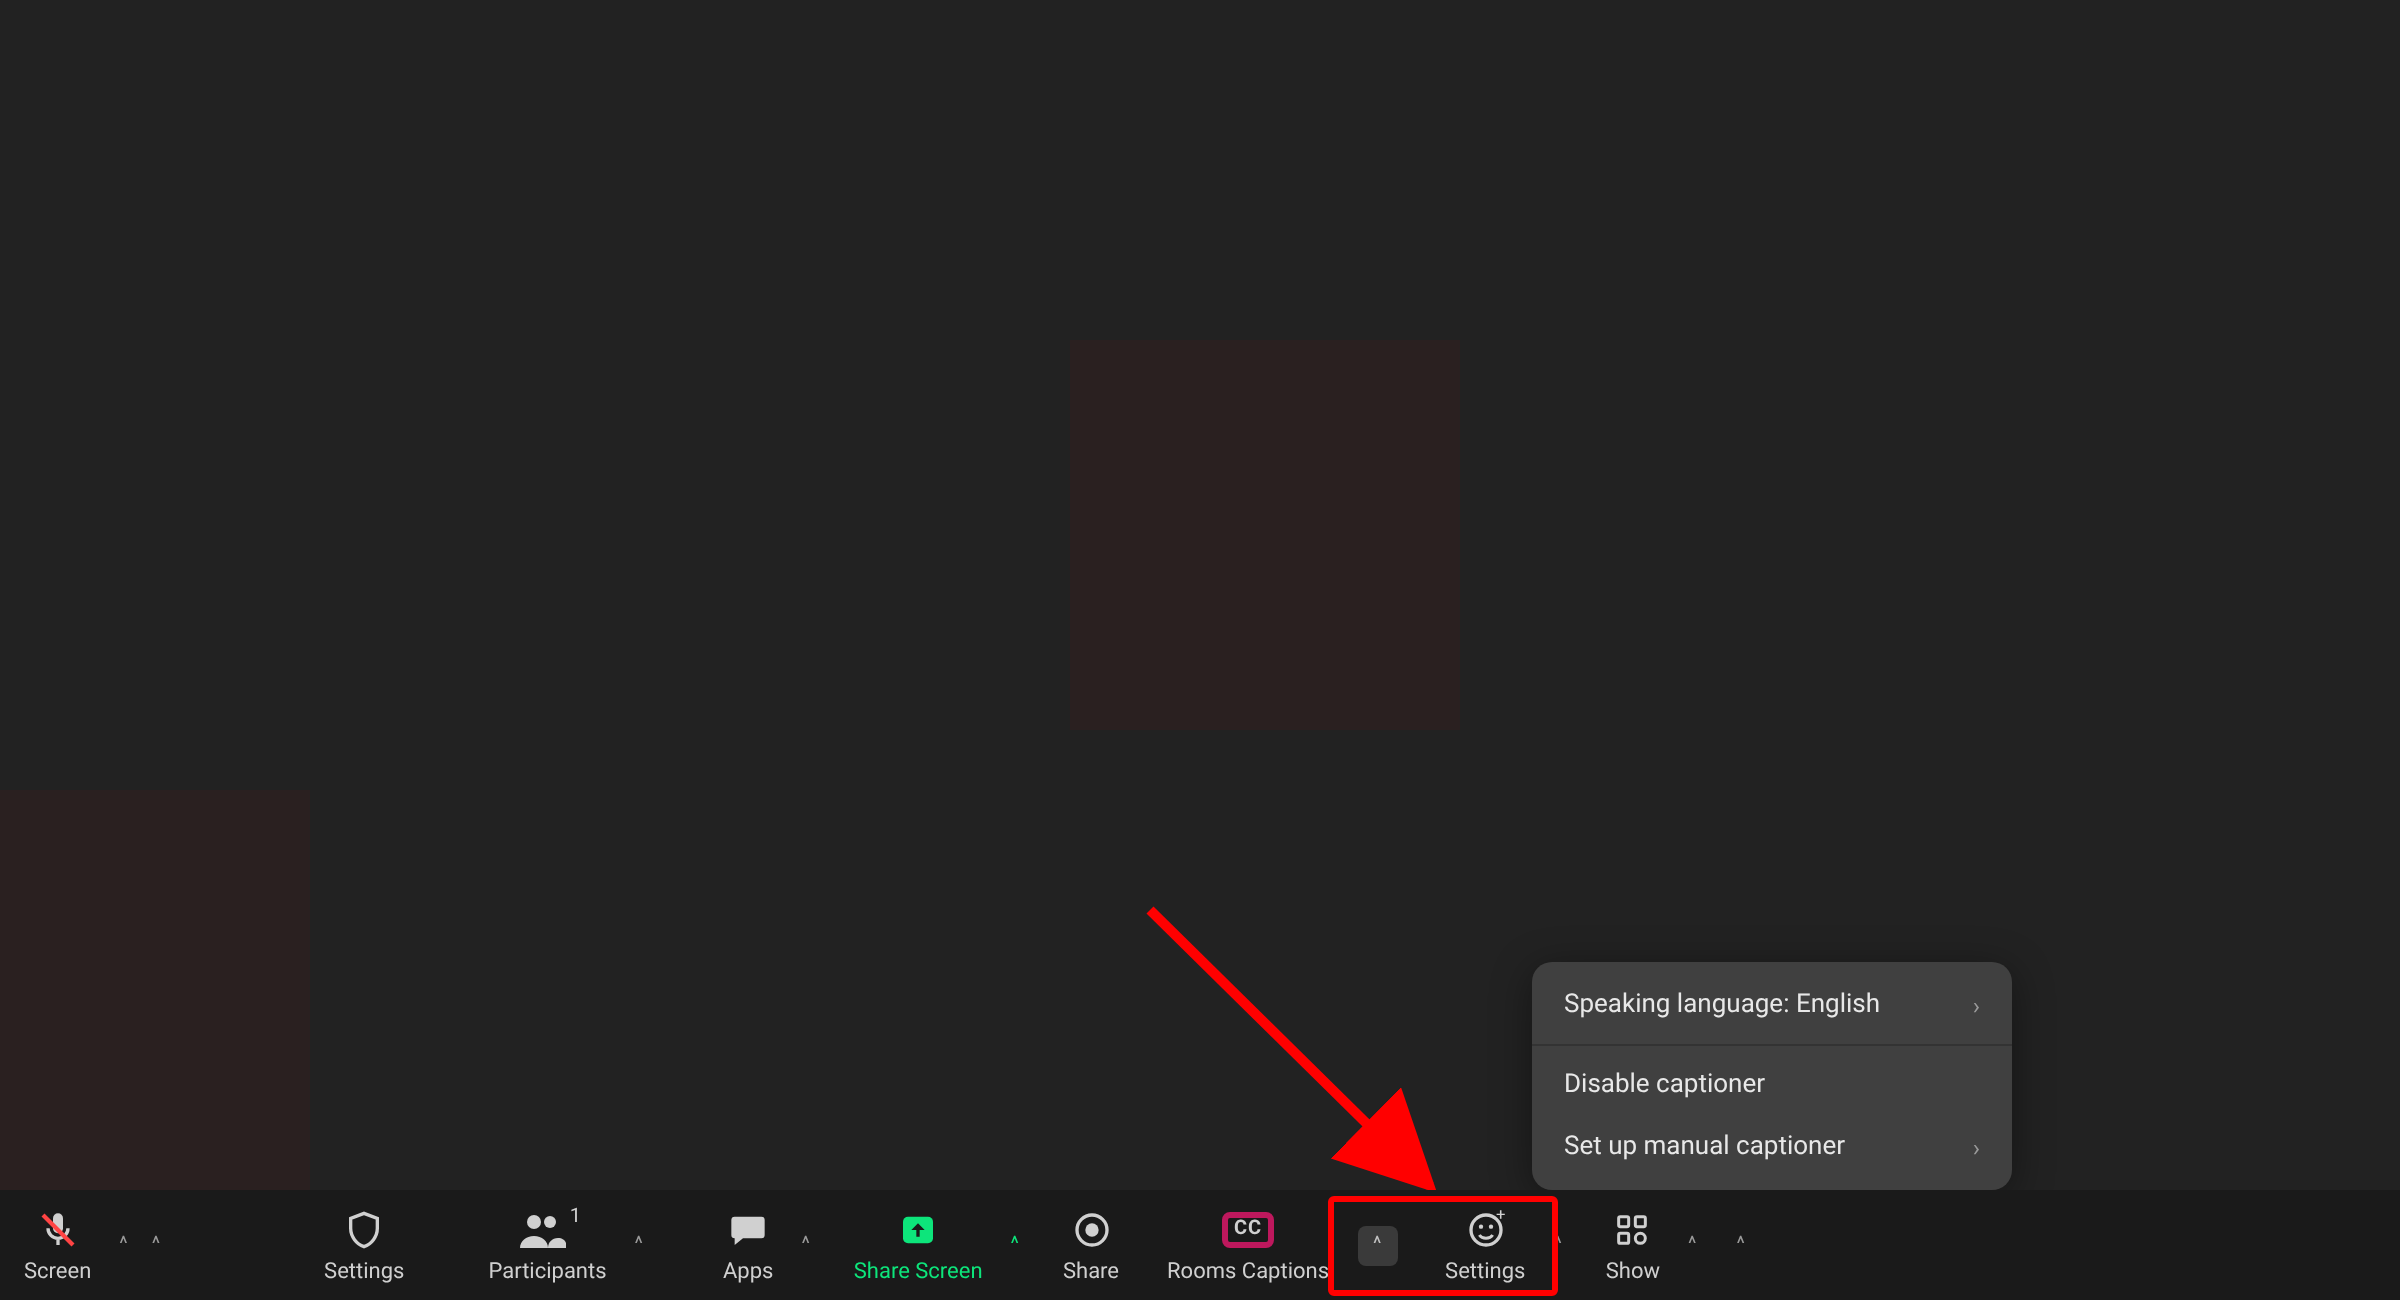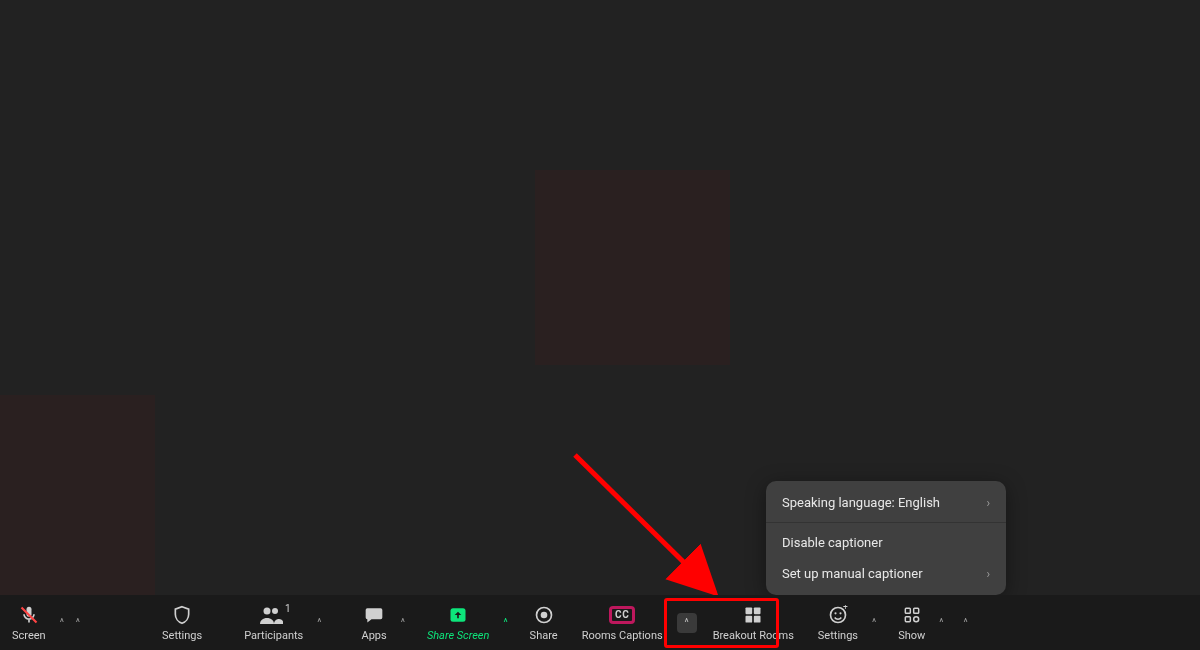--- a/index.html
+++ b/index.html
@@ -84,21 +84,21 @@
       position: relative;
       white-space: nowrap;
     }
     .tbtn .ico {
       height: 22px;
       display: flex;
       align-items: center;
       justify-content: center;
       margin-bottom: 3px;
     }
-    .tbtn.green { color: #0de57b; font-style: italic; }
+    .tbtn.green { color: #0de57b; }
     .tbtn.green svg { fill: #0de57b; }
     .caret {
       display: flex;
       align-items: center;
       justify-content: center;
       color: #9a9a9a;
       font-size: 10px;
       cursor: pointer;
       padding: 0 6px;
       height: 100%;
@@ -269,31 +269,20 @@
       <span class="cc-box">CC</span>
     </span>
     <span>Rooms Captions</span>
   </div>
   <div style="display:flex;align-items:center;height:100%;">
     <span class="caret-boxed">^</span>
   </div>
 
   <div class="spacer gap-sm"></div>
 
-  <div class="tbtn">
-    <span class="ico">
-      <svg width="20" height="20" viewBox="0 0 24 24">
-          <rect x="3" y="3" width="8" height="8" rx="1"></rect>
-          <rect x="13" y="3" width="8" height="8" rx="1"></rect>
-          <rect x="3" y="13" width="8" height="8" rx="1"></rect>
-          <rect x="13" y="13" width="8" height="8" rx="1"></rect>
-        </svg>
-    </span>
-    <span>Breakout Rooms</span>
-  </div>
 
   <div class="spacer gap-sm"></div>
 
   <div class="tbtn">
     <span class="ico">
       <svg width="20" height="20" viewBox="0 0 24 24">
           <circle cx="12" cy="12" r="9" fill="none" stroke="#d0d0d0" stroke-width="2"></circle>
           <circle cx="9" cy="10" r="1.3"></circle>
           <circle cx="15" cy="10" r="1.3"></circle>
           <path d="M8 15c1 1.5 2.5 2 4 2s3-.5 4-2" fill="none" stroke="#d0d0d0" stroke-width="1.8"></path>

